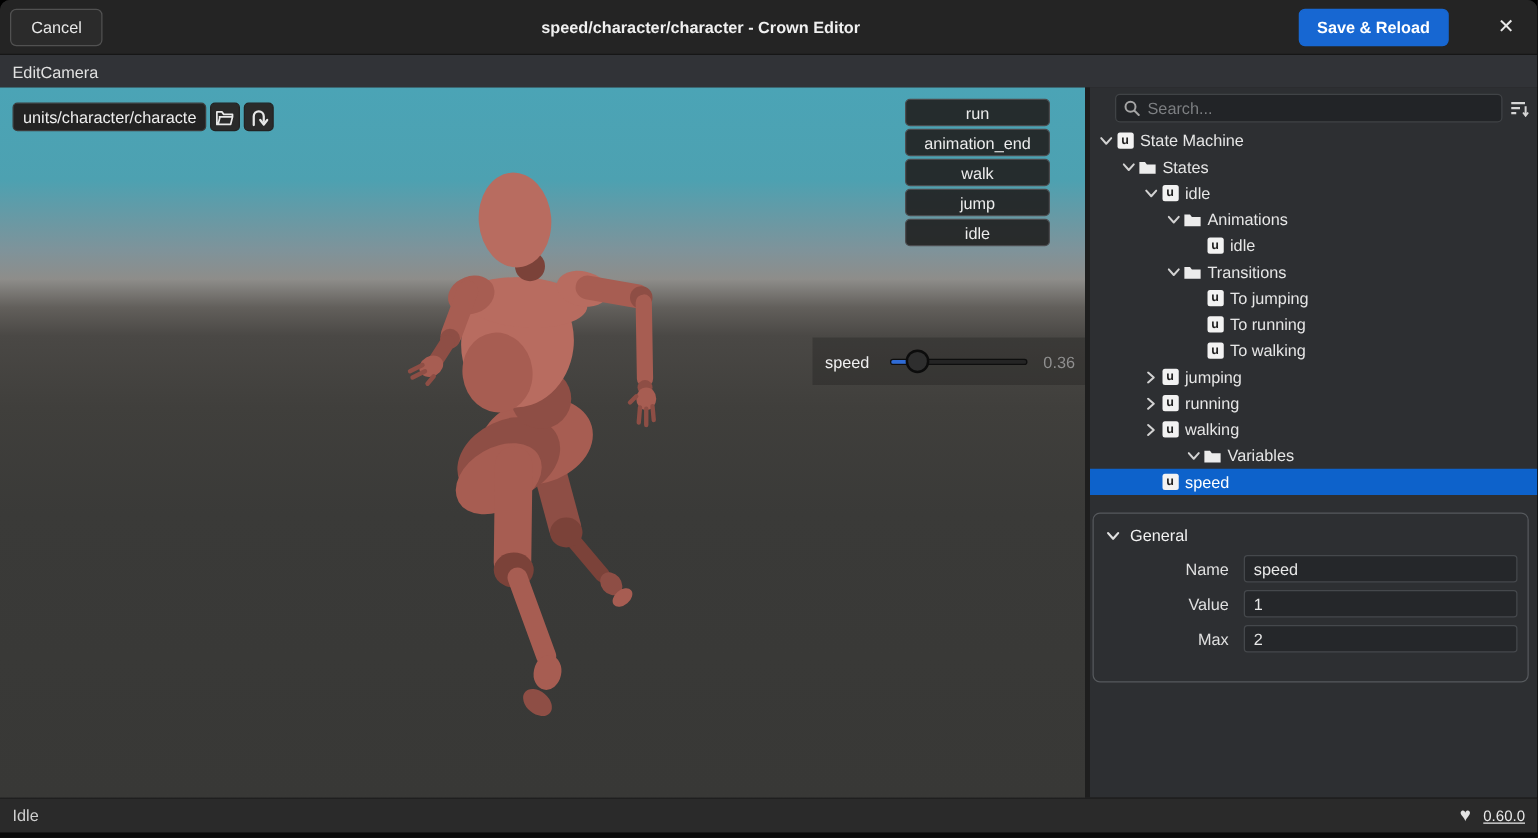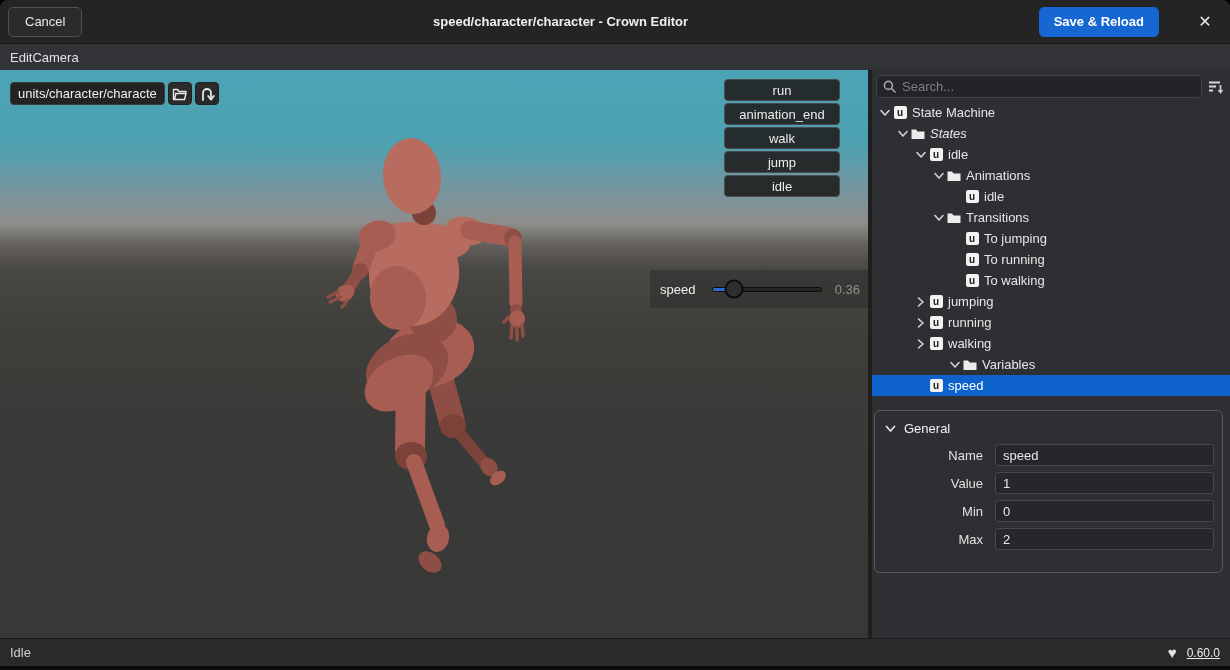--- a/index.html
+++ b/index.html
@@ -57,21 +57,21 @@
                  border-radius:3px 0 0 3px; }
   .slider-knob { position:absolute; top:50%; width:19px; height:19px; border-radius:50%;
                  background:#2e2e2e; border:2px solid #0c0c0c; transform:translate(-50%,-50%); }
   .slider-value { color:#8f8f8f; font-size:13px; margin-left:auto; margin-right:8px; }
 
   
   .divider { width:4px; flex:0 0 4px; background:#1e1e1e; }
 
   
   .rpanel { flex:1; background:#2d2f32; display:flex; flex-direction:column; min-height:0; }
-  .search-row { display:flex; align-items:center; padding:5px 4px 4px 4px; gap:4px; }
+  .search-row { display:flex; align-items:center; padding:5px 4px 4px 20px; gap:4px; }
   .search-box { flex:1; height:23px; background:#222427; border:1px solid #404346;
                 border-radius:4px; display:flex; align-items:center; padding:0 6px; gap:6px; }
   .search-box input { flex:1; background:transparent; border:none; outline:none;
                       color:#e6e6e6; font-size:13px; font-family:inherit; }
   .search-box input::placeholder { color:#7d7f82; }
   .sort-btn { width:20px; height:20px; background:none; border:none; display:flex;
               align-items:center; justify-content:center; }
 
   .tree { flex:0 0 auto; }
   .tree-row { height:21px; display:flex; align-items:center; color:#e6e6e6; font-size:13px; }
@@ -236,21 +236,21 @@
             <span class="chev">
               <svg width="10" height="8" viewBox="0 0 10 8">
                 <path d="M1 1.5 L5 6 L9 1.5" fill="none" stroke="#d2d2d2" stroke-width="1.6" stroke-linecap="round" stroke-linejoin="round"></path>
               </svg>
             </span>
             <span class="ticon">
               <span class="uicon">u</span>
             </span>
             <span>State Machine</span>
           </div>
-          <div class="tree-row" style="padding-left: 22px; font-style: italic;">
+          <div class="tree-row" style="padding-left: 22px;">
             <span class="chev">
               <svg width="10" height="8" viewBox="0 0 10 8">
                 <path d="M1 1.5 L5 6 L9 1.5" fill="none" stroke="#d2d2d2" stroke-width="1.6" stroke-linecap="round" stroke-linejoin="round"></path>
               </svg>
             </span>
             <span class="ticon">
               <svg width="14" height="12" viewBox="0 0 14 12">
                 <path d="M0.5 1.5 h4.5 l1.5 2 h7 v7.5 h-13 z" fill="#ececec"></path>
               </svg>
             </span>
@@ -387,24 +387,20 @@
           <div id="prop-fields">
               <div class="prop-row">
                 <span class="prop-label">Name</span>
                 <input class="prop-input" value="speed" style="">
               </div>
               <div class="prop-row">
                 <span class="prop-label">Value</span>
                 <input class="prop-input" value="1" style="">
               </div>
               <div class="prop-row">
-                <span class="prop-label">Min</span>
-                <input class="prop-input" value="0" style="">
-              </div>
-              <div class="prop-row">
                 <span class="prop-label">Max</span>
                 <input class="prop-input" value="2" style="">
               </div>
             </div>
         </div>
       </div>
     </div>
   </div>
 
   <div class="statusbar">

